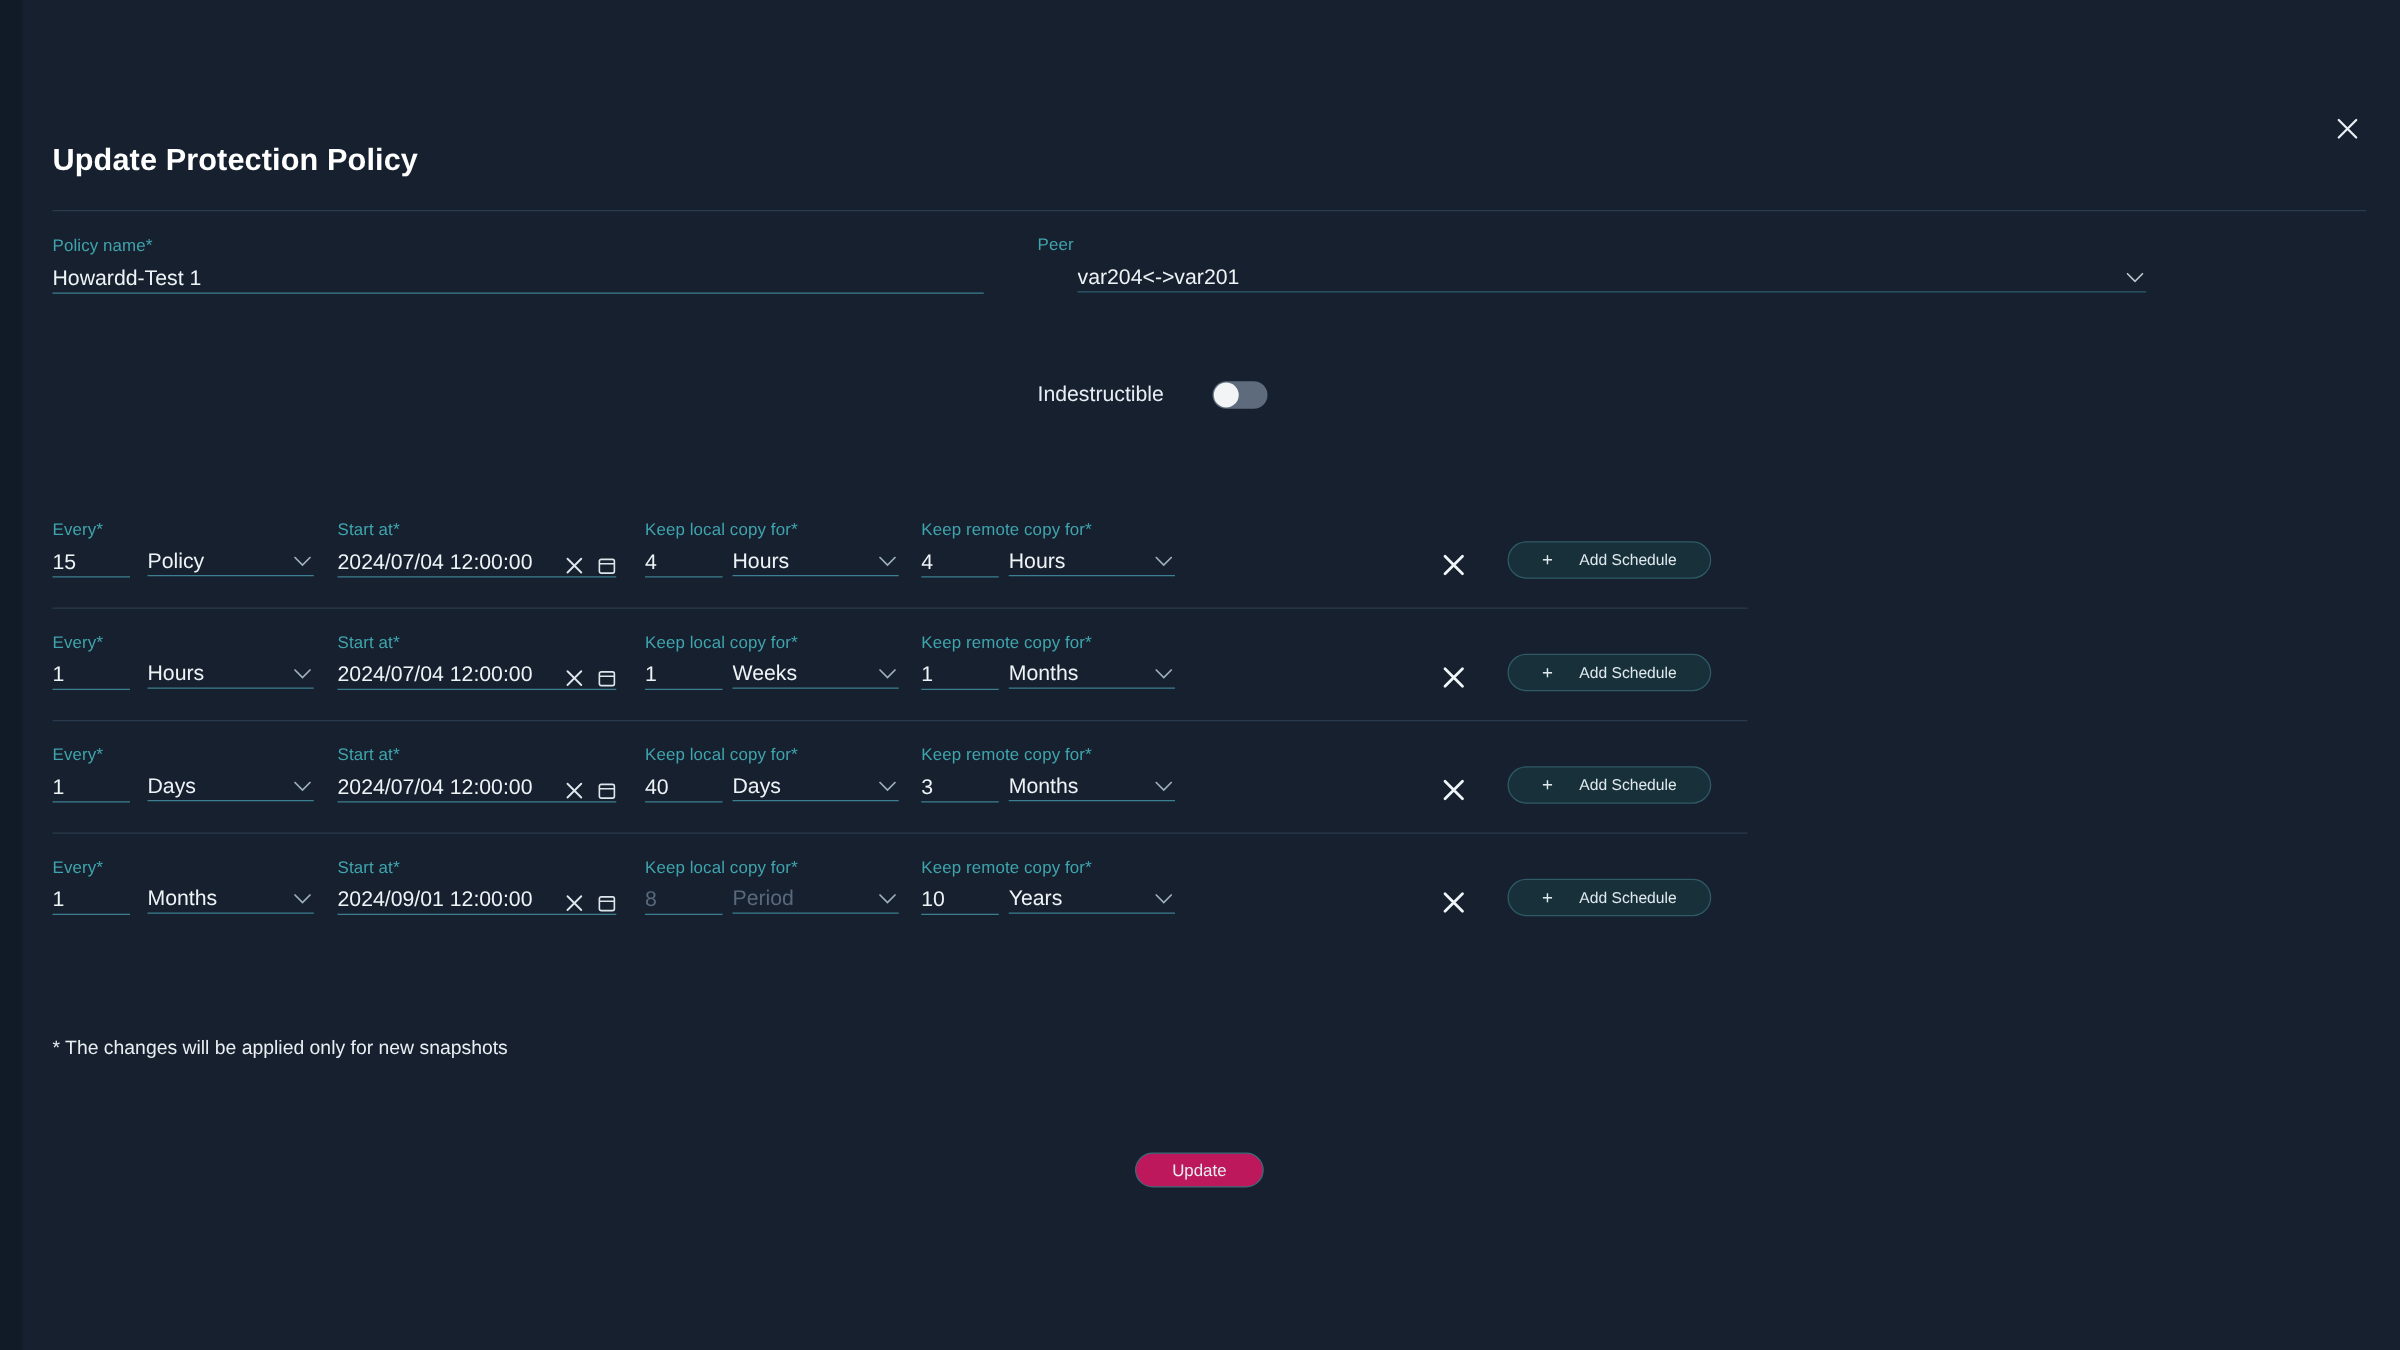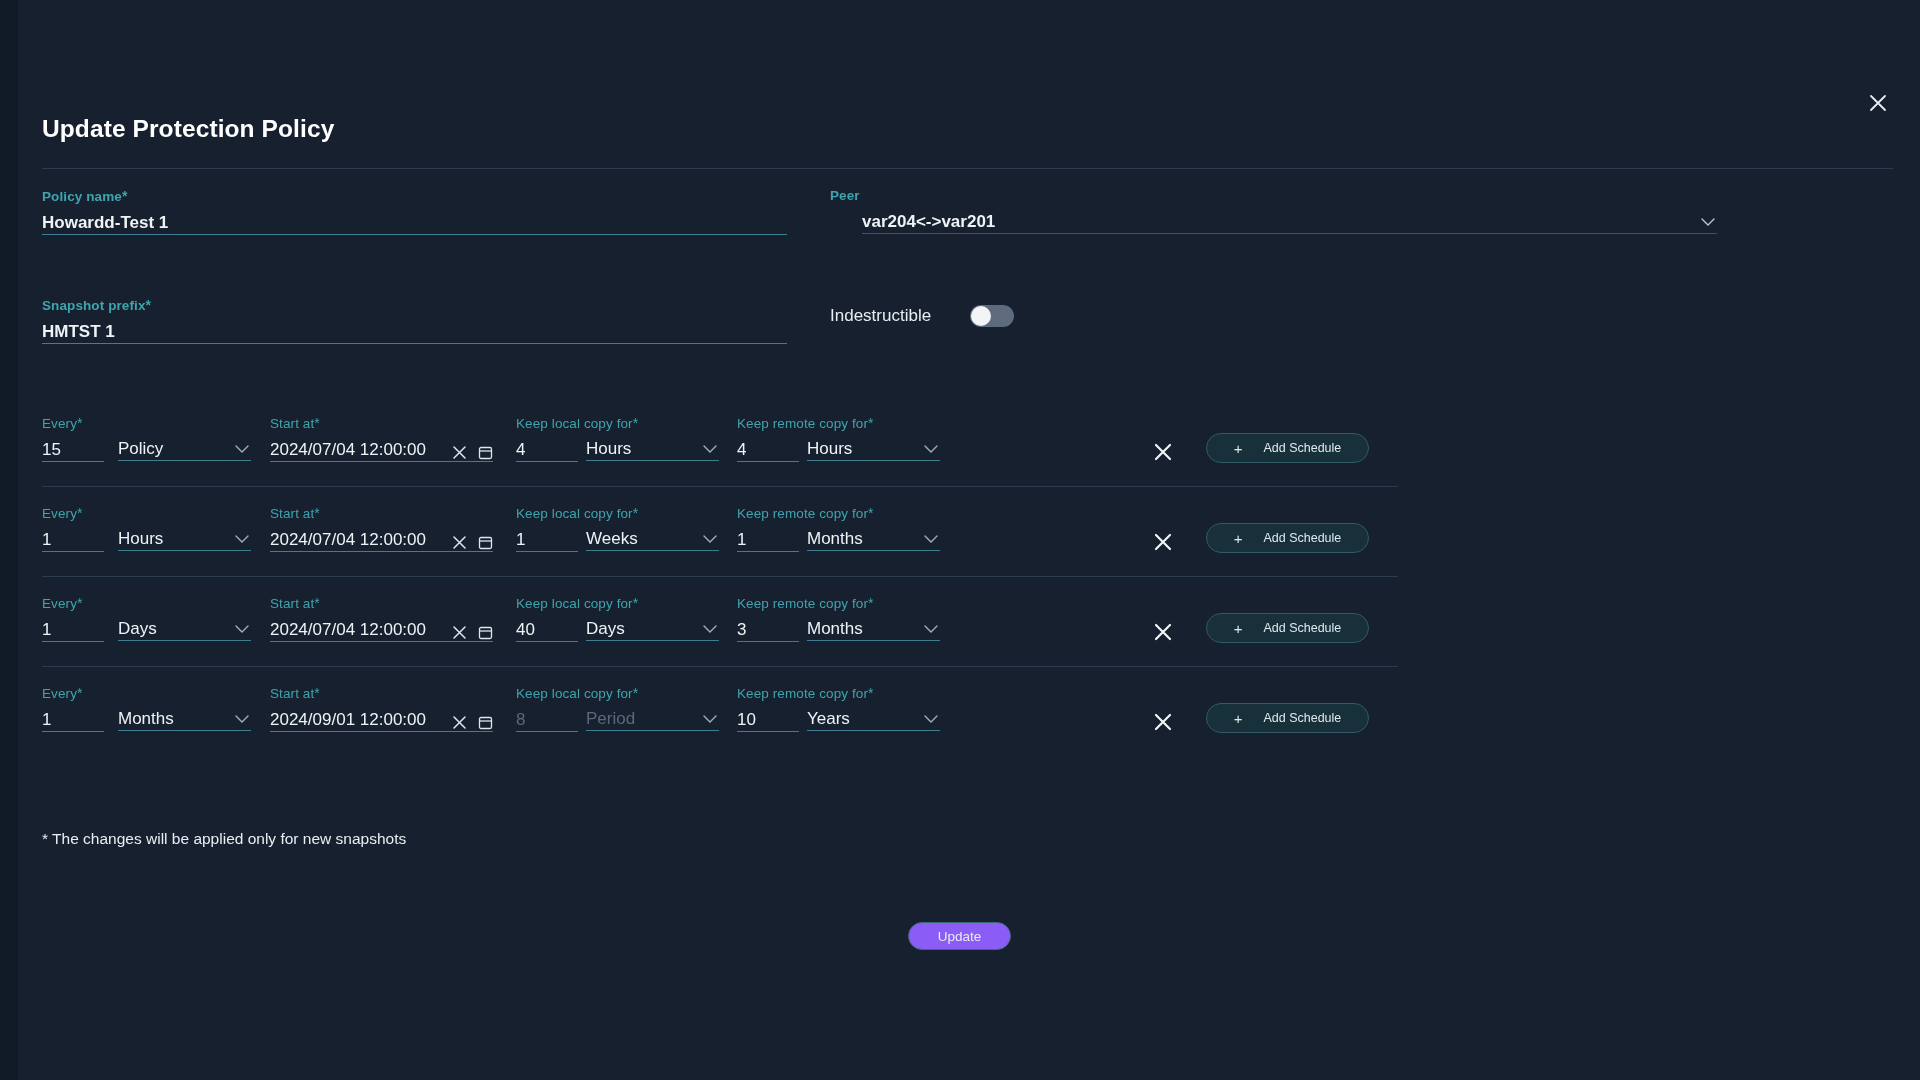--- a/index.html
+++ b/index.html
@@ -34,21 +34,21 @@
     position: absolute; left: 24px; top: 115px;
     font-size: 24.5px; font-weight: 700; color: #ffffff;
     letter-spacing: .1px;
   }
   .header-rule {
     position: absolute; left: 24px; top: 168px; width: 1851px; height: 1px;
     background: #2a3b4d;
   }
 
   
-  .field { position: absolute; font-weight: bold; }
+  .field { position: absolute; }
   .flabel {
     font-size: 13.5px; color: #3fa4ad; letter-spacing: .1px;
     white-space: nowrap; line-height: 16px;
   }
   .flabel .req { color: #3fa4ad; font-size: 14px; }
   .fvalue-row {
     display: flex; align-items: flex-end;
     border-bottom: 1.6px solid #3d7f90;
     height: 30px;
   }
@@ -124,21 +124,21 @@
 
   
   .note {
     position: absolute; left: 24px; top: 830px;
     font-size: 15.5px; color: #e9eef2;
   }
   .note .star { color: #e9eef2; }
   .update-btn {
     position: absolute; left: 890px; top: 922px;
     width: 103px; height: 28px; border-radius: 14px;
-    background: #8b5cf6; border: 1px solid #3a6b79;
+    background: #be185d; border: 1px solid #3a6b79;
     display: flex; align-items: center; justify-content: center;
     cursor: pointer;
   }
   .update-btn span { font-size: 13.5px; color: #e6eef2; }
 </style>
 </head>
 <body>
 
 <div class="screen">
   <div class="left-gutter"></div>
@@ -168,28 +168,20 @@
       <div class="fvalue-row">
         <div class="fvalue">var204&lt;-&gt;var201</div>
         <div class="chev">
           <svg width="14" height="9" viewBox="0 0 14 9">
               <path d="M1 1 L7 7 L13 1" stroke="#b9c6cf" stroke-width="1.4" fill="none" stroke-linecap="round"></path>
             </svg>
         </div>
       </div>
     </div>
 
-    <div class="field" id="snap-prefix">
-      <div class="flabel">
-        <span>Snapshot prefix</span><span class="req">*</span>
-      </div>
-      <div class="fvalue-row">
-        <div class="fvalue">HMTST 1</div>
-      </div>
-    </div>
 
     <div class="toggle-field">
       <div class="toggle-label">Indestructible</div>
       <div class="toggle">
         <div class="knob"></div>
       </div>
     </div>
 
     <div class="schedules">
         <div class="sched-row">

